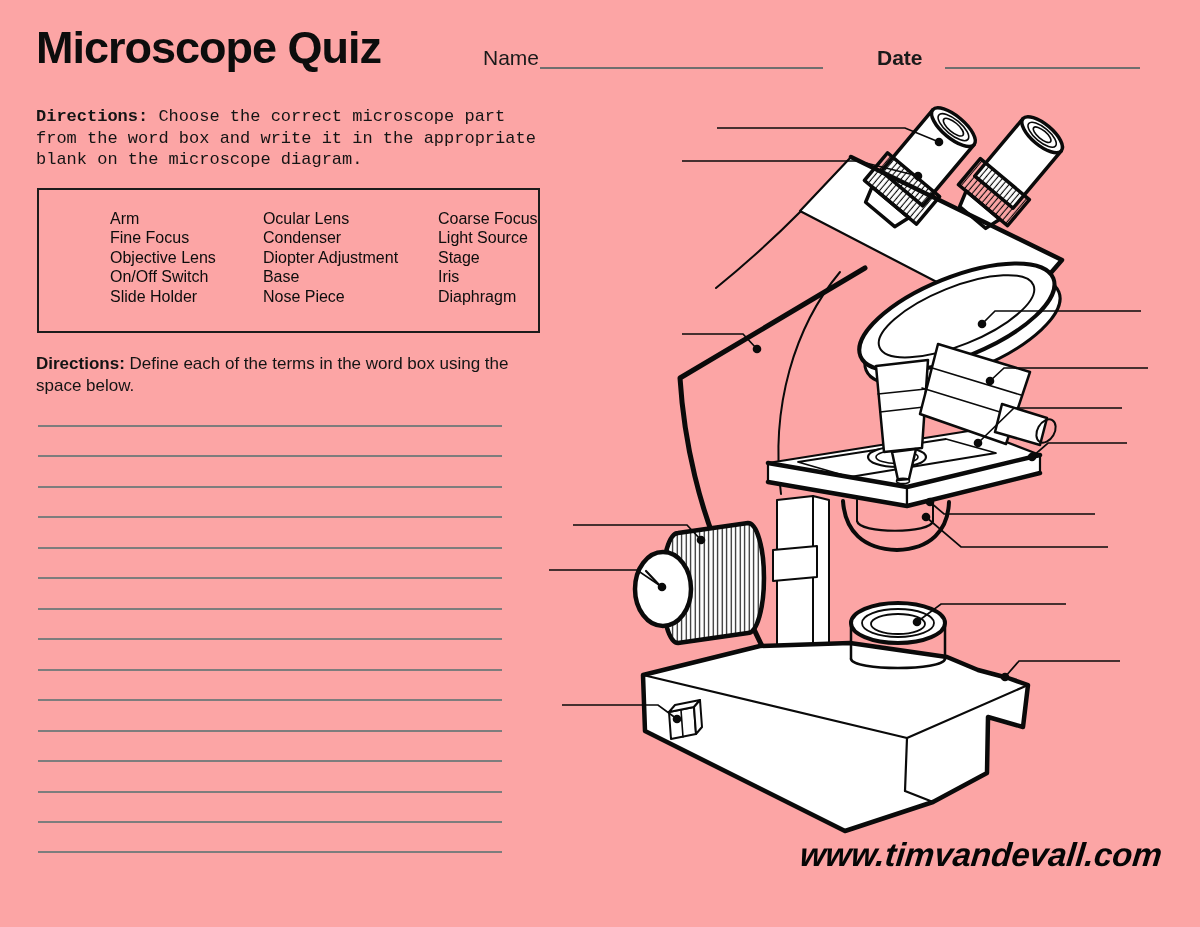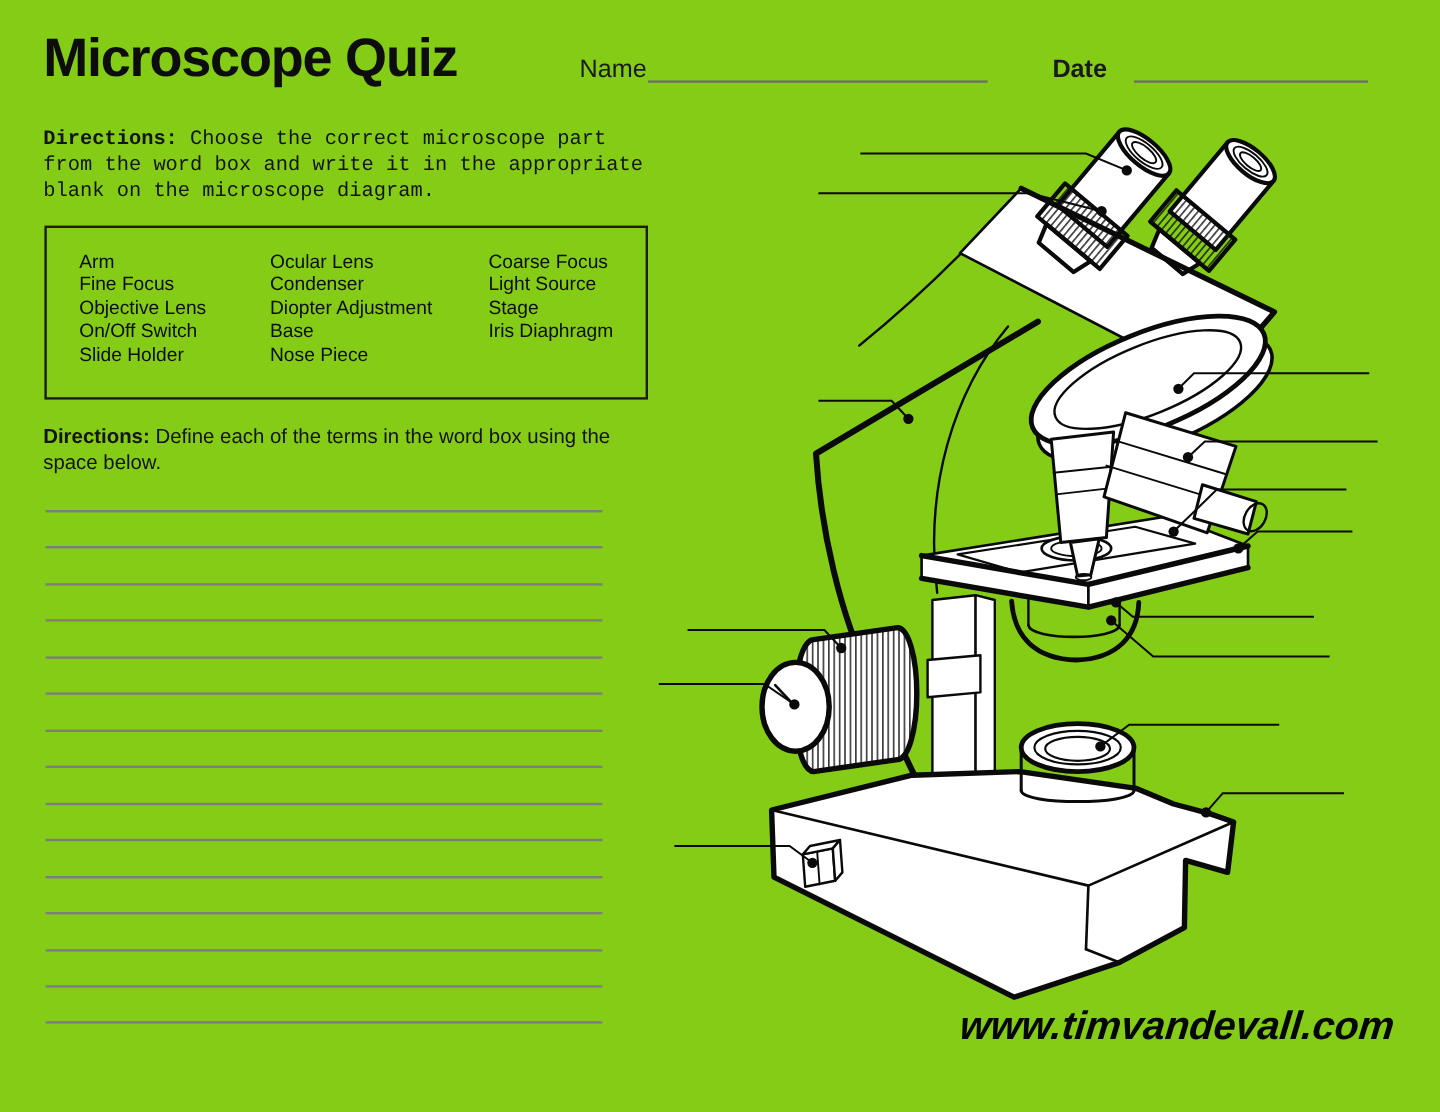--- a/index.html
+++ b/index.html
@@ -1,33 +1,33 @@
 <!DOCTYPE html>
 <html><head>
 <meta charset="utf-8">
 <style>
   html,body{margin:0;padding:0;background:#e8e8e8;}
   .page{
-    position:relative; width:1200px; height:927px; background:#84cc16;
+    position:relative; width:1200px; height:927px; background:#fca5a5;
     font-family:"Liberation Sans", sans-serif; color:#0d0d0d; overflow:hidden;
     margin:0 auto;
   }
   .abs{position:absolute;}
   .title{
     left:36px; top:22px; font-size:45px; font-weight:800; letter-spacing:-1px;
   }
   .toplabel{ font-size:21px; color:#1a1a1a; }
   .blankline{ height:0; border-top:2px solid #6f6f6f; }
   .dir{
     left:36px; width:512px; font-size:17px; line-height:21.5px; color:#141414;
   }
   .dir b{ font-weight:bold; }
   .wordbox{
     left:37px; top:188px; width:503px; height:145px;
-    border:2px solid #1c1c1c; box-sizing:border-box;
+    border:2px solid #1c1c1c; box-sizing:border-box;padding-left:44px;
   }
   .wb-cols{ display:flex; padding:19px 0 0 27px; }
   .wb-col{ font-size:16px; line-height:19.4px; }
   .wb-col:nth-child(1){ width:159px; }
   .wb-col:nth-child(2){ width:182px; }
   .wline{ position:absolute; height:0; border-top:2px solid #7d7d7d; }
   svg.diagram{ position:absolute; left:0; top:0; }
   .site{
     right:38px; top:836px; width:400px; text-align:right;
     font-size:33px; font-weight:bold; font-style:italic;

